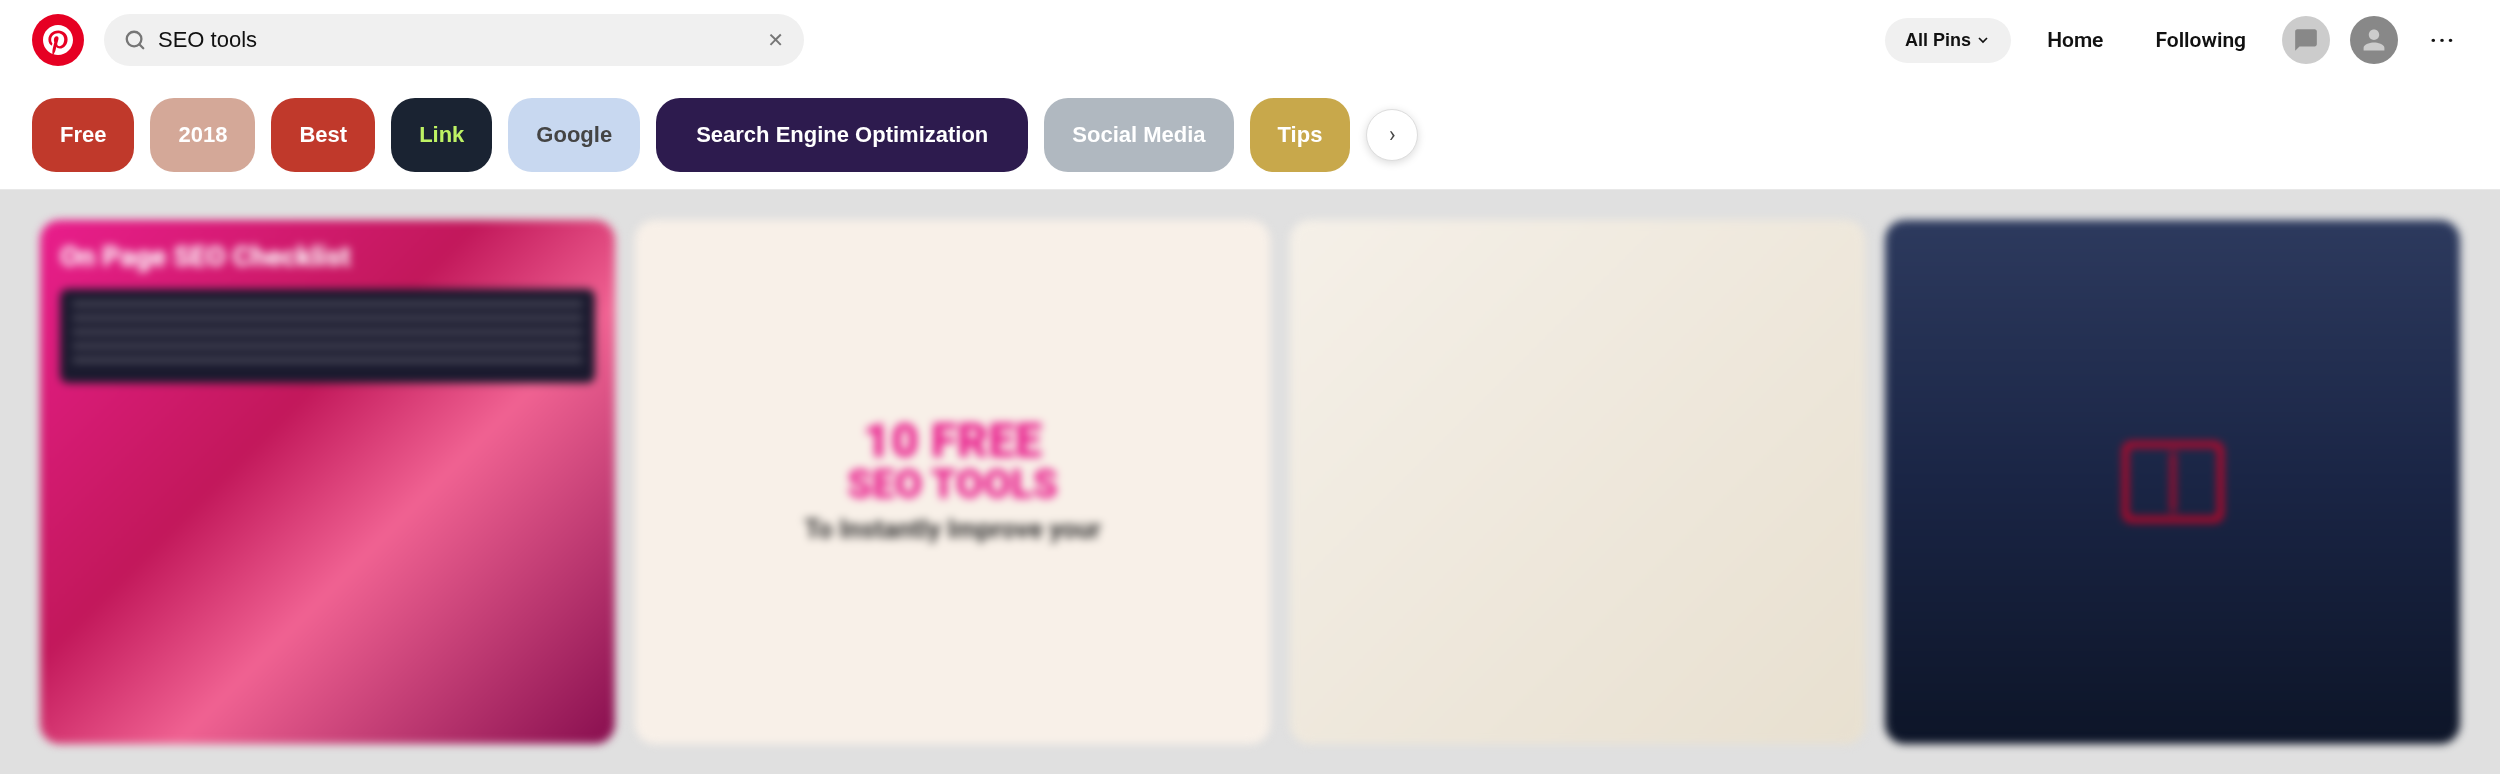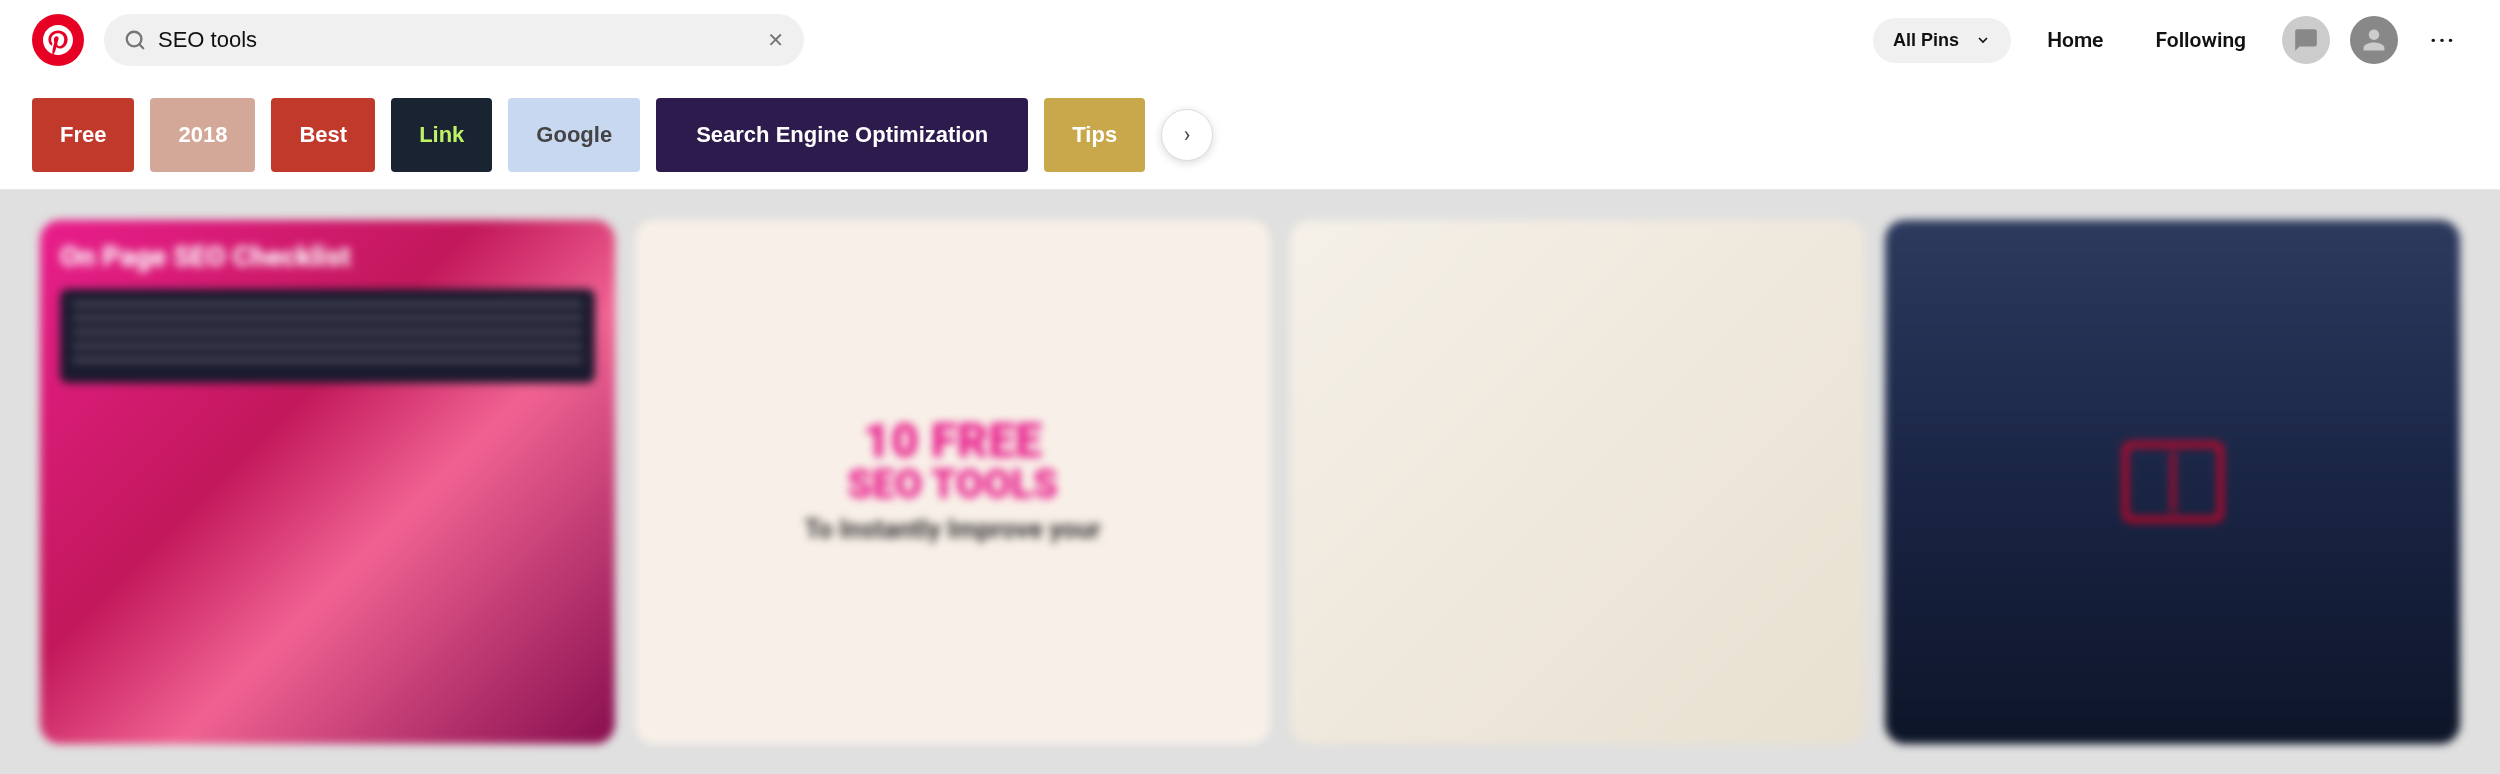--- a/index.html
+++ b/index.html
@@ -81,21 +81,21 @@
       align-items: center;
     }
 
     .header-spacer {
       flex: 1;
     }
 
     .all-pins-btn {
       display: flex;
       align-items: center;
-      gap: 16px;
+      gap: 4px;
       background: #f0f0f0;
       border: none;
       border-radius: 28px;
       padding: 12px 20px;
       font-size: 18px;
       font-weight: 600;
       cursor: pointer;
       color: #111;
     }
 
@@ -150,21 +150,21 @@
       gap: 16px;
       border-bottom: 1px solid #e8e8e8;
       position: relative;
       z-index: 9;
     }
 
     .chip {
       display: flex;
       align-items: center;
       justify-content: center;
-      border-radius: 4px;
+      border-radius: 24px;
       padding: 18px 28px;
       font-size: 22px;
       font-weight: 700;
       cursor: pointer;
       white-space: nowrap;
       height: 74px;
       border: none;
       flex-shrink: 0;
     }
 
@@ -404,20 +404,23 @@
     <span>Best</span>
   </button>
   <button class="chip chip-link">
     <span>Link</span>
   </button>
   <button class="chip chip-google">
     <span>Google</span>
   </button>
   <button class="chip chip-seo">
     <span>Search Engine Optimization</span>
+  </button>
+  <button class="chip chip-social">
+    <span>Social Media</span>
   </button>
   <button class="chip chip-tips">
     <span>Tips</span>
   </button>
 
   <div class="chips-next-btn">
     <span>›</span>
   </div>
 </div>
 

